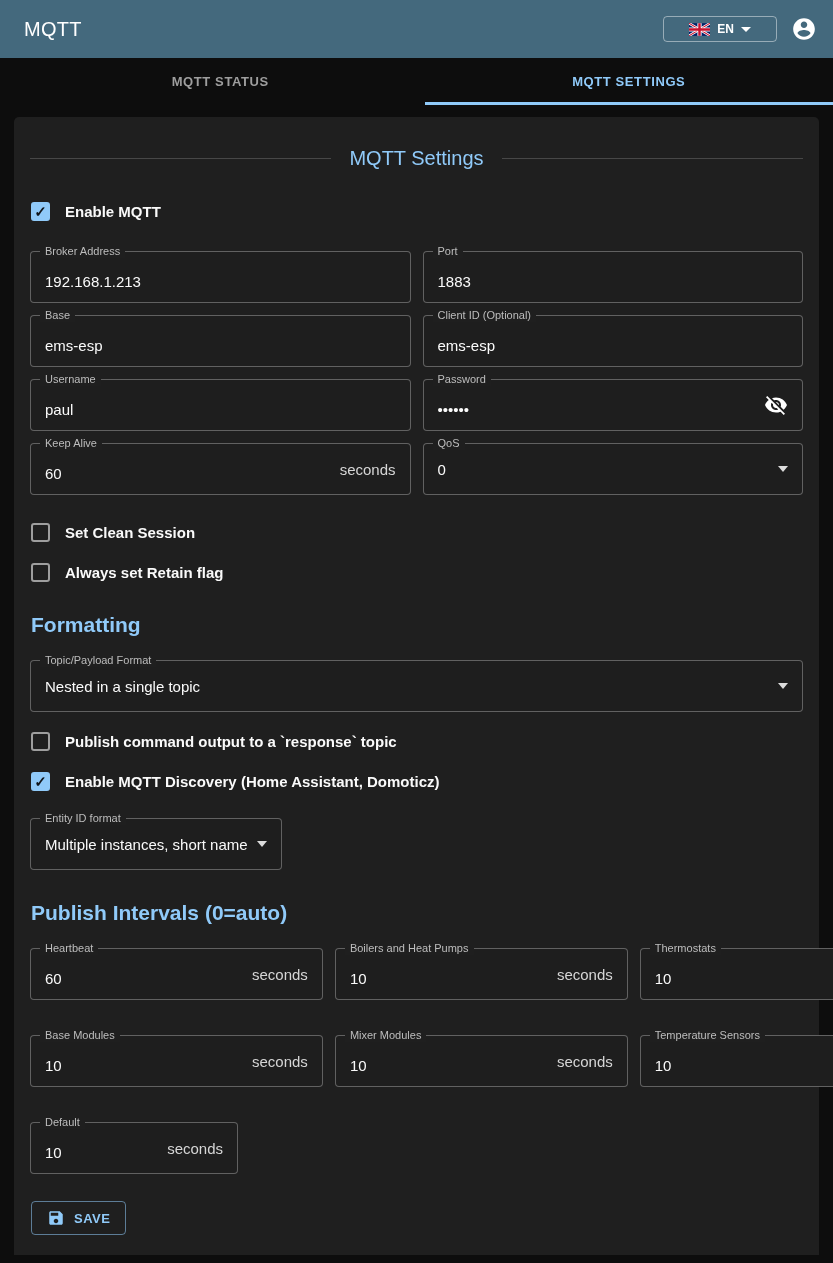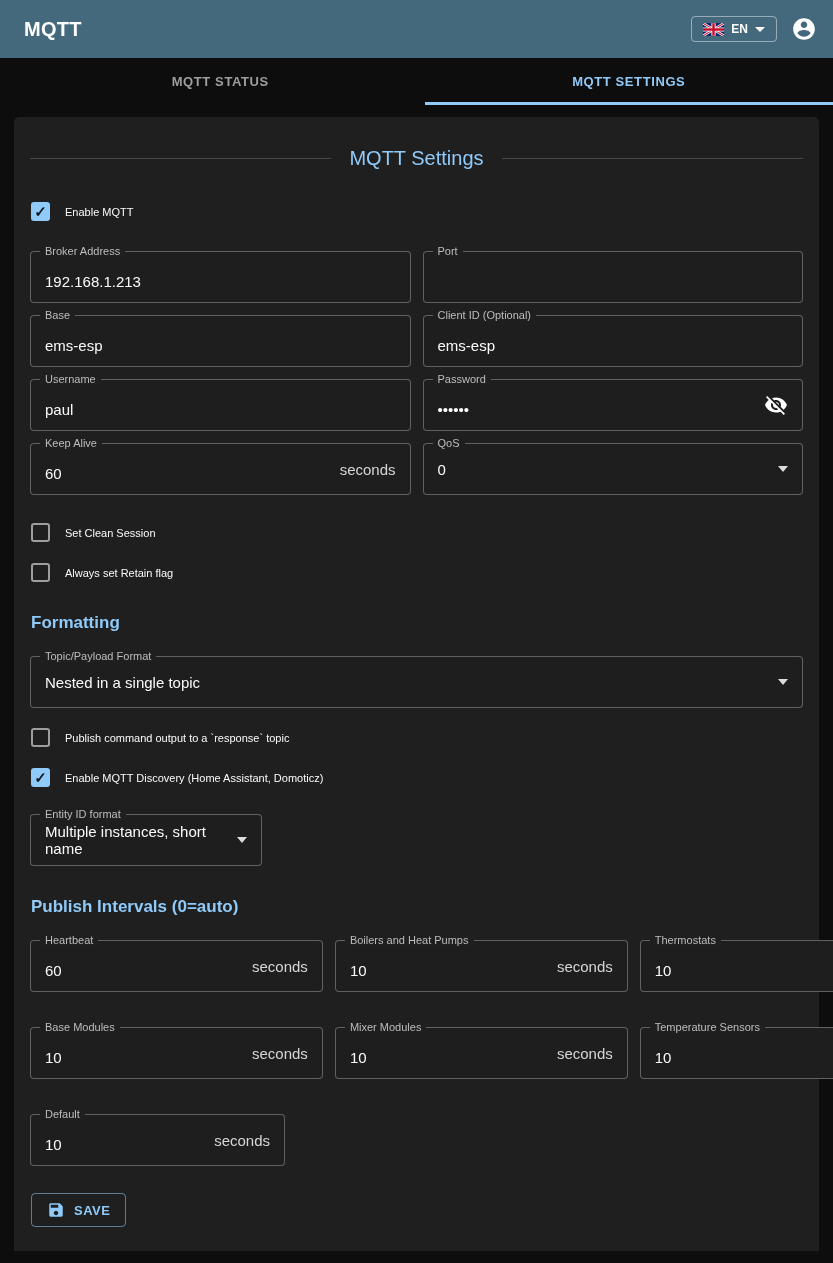--- a/index.html
+++ b/index.html
@@ -1,23 +1,23 @@
 <!DOCTYPE html>
 <html><head>
 <meta charset="utf-8">
 <style>
   * { box-sizing: border-box; }
   html,body { margin:0; padding:0; background:#0d0d0d; font-family:"Liberation Sans", sans-serif; }
   body { width:833px; min-height:1263px; color:#fafafa; }
 
   
   .appbar { height:58px; background:#44697d; display:flex; align-items:center; padding:0 16px 0 24px; }
-  .appbar-title { font-size:20px; font-weight:700; color:#ffffff; letter-spacing:.3px; }
+  .appbar-title { font-size:20px; font-weight:400; color:#ffffff; letter-spacing:.3px; }
   .appbar-spacer { flex:1; }
-  .lang-btn { display:flex; align-items:center; gap:7px; border:1px solid rgba(255,255,255,.45); border-radius:4px; padding:5px 11px; cursor:pointer; margin-right:14px; }
+  .lang-btn { display:flex; align-items:center; gap:7px; border:1px solid rgba(255,255,255,.45); border-radius:4px; padding:5px 25px; cursor:pointer; margin-right:14px; }
   .lang-btn .flag { width:21px; height:13px; display:block; }
   .lang-label { font-size:12px; font-weight:700; color:#fff; }
   .caret-down { width:0; height:0; border-left:5px solid transparent; border-right:5px solid transparent; border-top:5px solid #ffffff; }
   .avatar { width:26px; height:26px; display:block; }
 
   
   .tabbar { height:47px; background:#0d0d0d; display:flex; position:relative;margin-left:16px; }
   .tab { flex:1; display:flex; align-items:center; justify-content:center; font-size:13px; font-weight:700; letter-spacing:.6px; text-transform:uppercase; color:#9e9e9e; cursor:pointer; position:relative; }
   .tab.active { color:#90caf9; }
   .tab.active .indicator { position:absolute; left:0; right:0; bottom:0; height:3px; background:#90caf9; }
@@ -28,40 +28,40 @@
   .title-row { display:flex; align-items:center; gap:18px; margin:14px 0 32px; }
   .title-row .line { flex:1; height:1px; background:rgba(255,255,255,.18); }
   .page-title { font-size:20px; color:#90caf9; font-weight:400; white-space:nowrap; }
 
   
   .check-row { display:flex; align-items:center; gap:15px; margin:0 0 21px 1px; cursor:pointer; }
   .checkbox { width:19px; height:19px; border-radius:3px; border:2px solid #9e9e9e; display:flex; align-items:center; justify-content:center; flex:none; }
   .checkbox .mark { display:none; }
   .checkbox.checked { background:#90caf9; border-color:#90caf9; }
   .checkbox.checked .mark { display:block; color:#10151a; font-size:15px; font-weight:700; line-height:1; }
-  .check-label { font-size:11px; color:#fafafa; }
+  .check-label { font-size:15px; color:#fafafa;font-weight:bold; }
 
   
   .grid2 { display:grid; grid-template-columns:1fr 1fr; column-gap:18px; row-gap:27px; margin-bottom:27px;gap:12px; }
   .grid3 { display:grid; grid-template-columns:1fr 1fr 1fr; column-gap:12px; row-gap:35px; margin-bottom:35px; }
   .field { position:relative; height:52px; border:1px solid rgba(255,255,255,.3); border-radius:4px; display:flex; align-items:center; padding:0 14px; background:#1e1e1e; }
   .field .flabel { position:absolute; top:-7px; left:9px; background:#1f1f1f; padding:0 5px; font-size:11px; color:#bdbdbd; line-height:13px; white-space:nowrap; }
   .field input { flex:1; min-width:0; background:transparent; border:none; outline:none; color:#fafafa; font-size:15px; font-family:"Liberation Sans", sans-serif; padding:0;margin-top:8px; }
   .field .suffix { font-size:15px; color:#d6d6d6; margin-left:8px; }
   .field .value { flex:1; font-size:15px; color:#fafafa; }
   .field .sel-caret { width:0; height:0; border-left:5px solid transparent; border-right:5px solid transparent; border-top:6px solid #dcdcdc; margin-left:8px; }
   .field .eye { width:24px; height:24px; flex:none; cursor:pointer; }
 
-  .section-h { font-size:17px; font-weight:700; color:#90caf9; margin:31px 0 23px 1px; }
+  .section-h { font-size:21px; font-weight:700; color:#90caf9; margin:31px 0 23px 1px; }
 
   .discovery-row { display:flex; gap:12px; margin:27px 0 0; }
   .w-prefix { width:196px; }
-  .w-entity { width:232px; }
-
-  .default-row { width:255px; margin-bottom:0; }
+  .w-entity { width:252px; }
+
+  .default-row { width:208px; margin-bottom:0; }
 
   
   .save-btn { margin:27px 0 10px 1px; display:inline-flex; align-items:center; gap:9px; border:1px solid rgba(144,202,249,.55); border-radius:4px; padding:7px 15px; background:transparent; cursor:pointer; }
   .save-btn .sv-label { color:#90caf9; font-size:13px; font-weight:700; letter-spacing:.5px; }
   .save-btn svg { display:block; }
 </style>
 </head>
 <body>
 
 <div class="appbar">
@@ -108,20 +108,21 @@
     <span class="check-label">Enable MQTT</span>
   </div>
 
   <div class="grid2">
     <div class="field">
       <span class="flabel">Broker Address</span>
       <input value="192.168.1.213" style="">
     </div>
     <div class="field">
       <span class="flabel">Port</span>
+      <input value="1883" style="">
     </div>
 
     <div class="field">
       <span class="flabel">Base</span>
       <input value="ems-esp" style="">
     </div>
     <div class="field">
       <span class="flabel">Client ID (Optional)</span>
       <input value="ems-esp" style="">
     </div>

